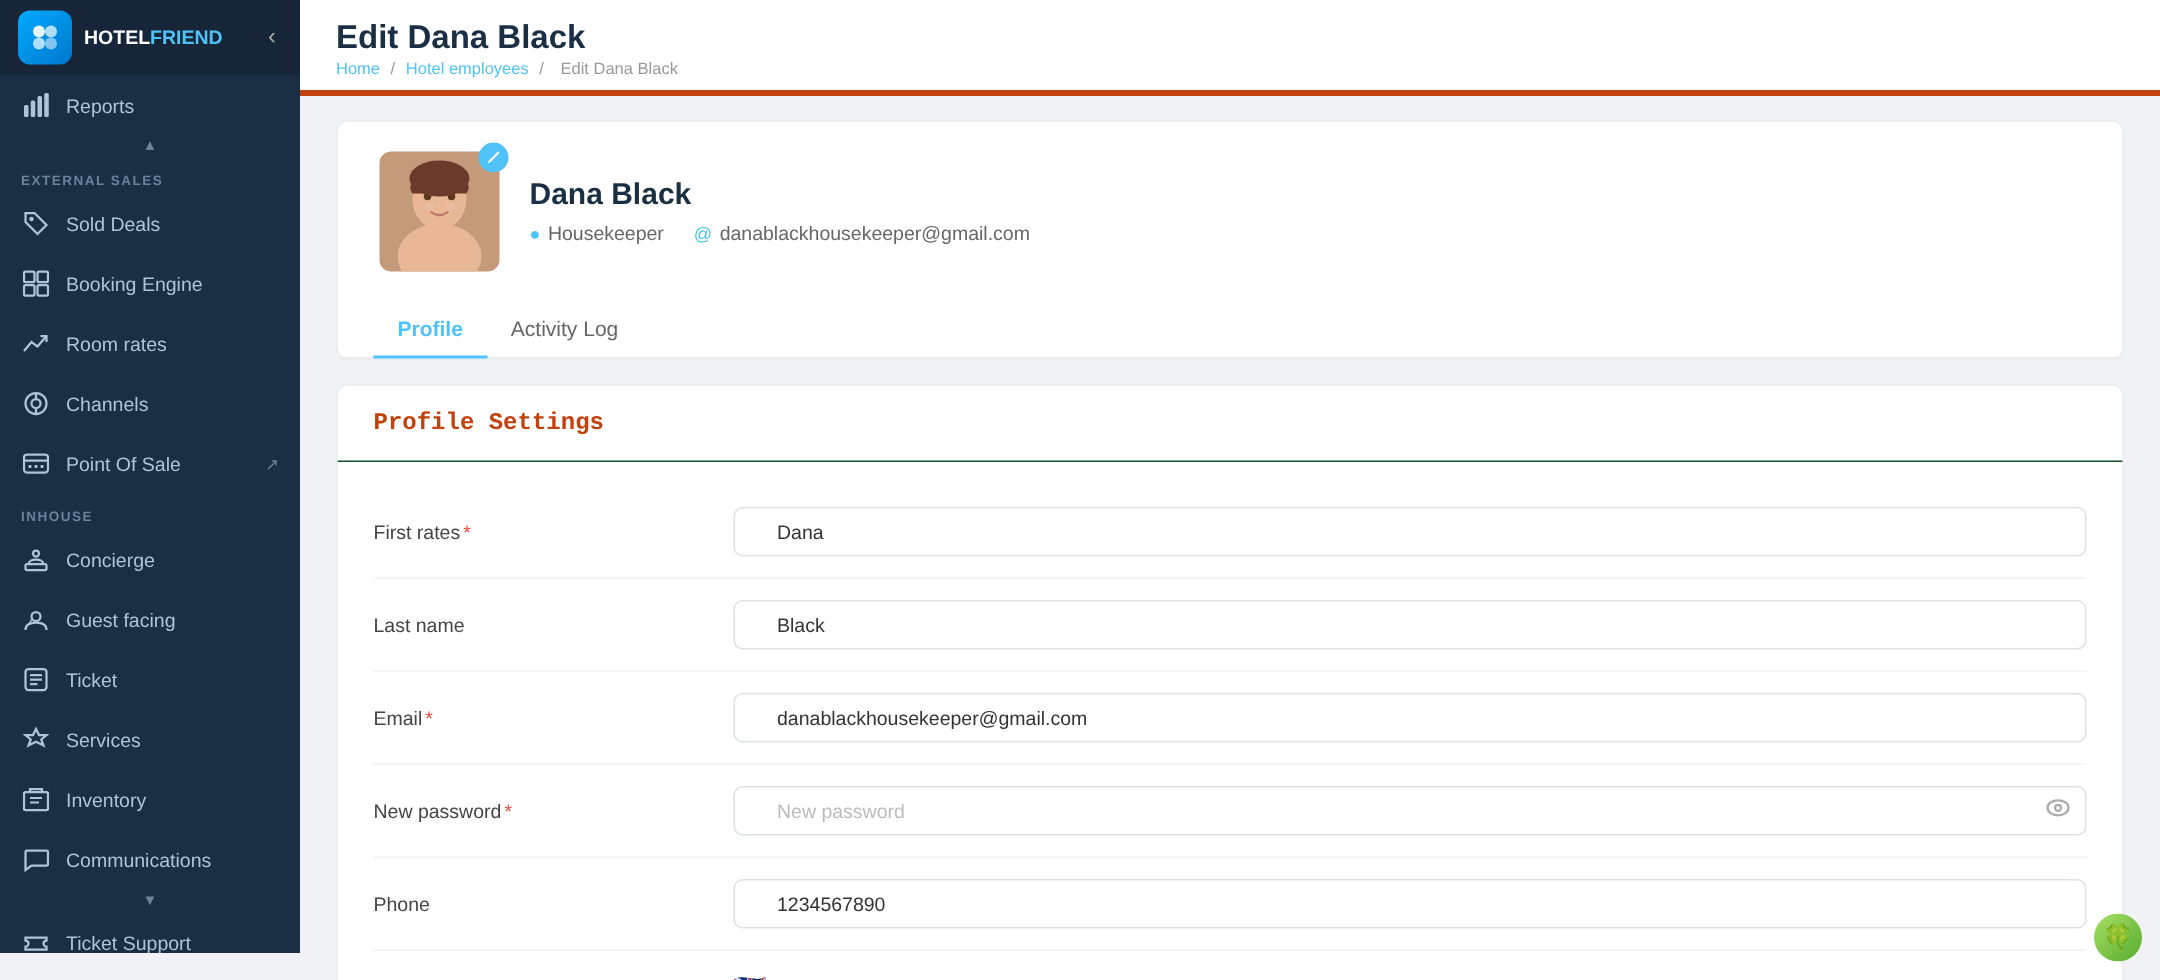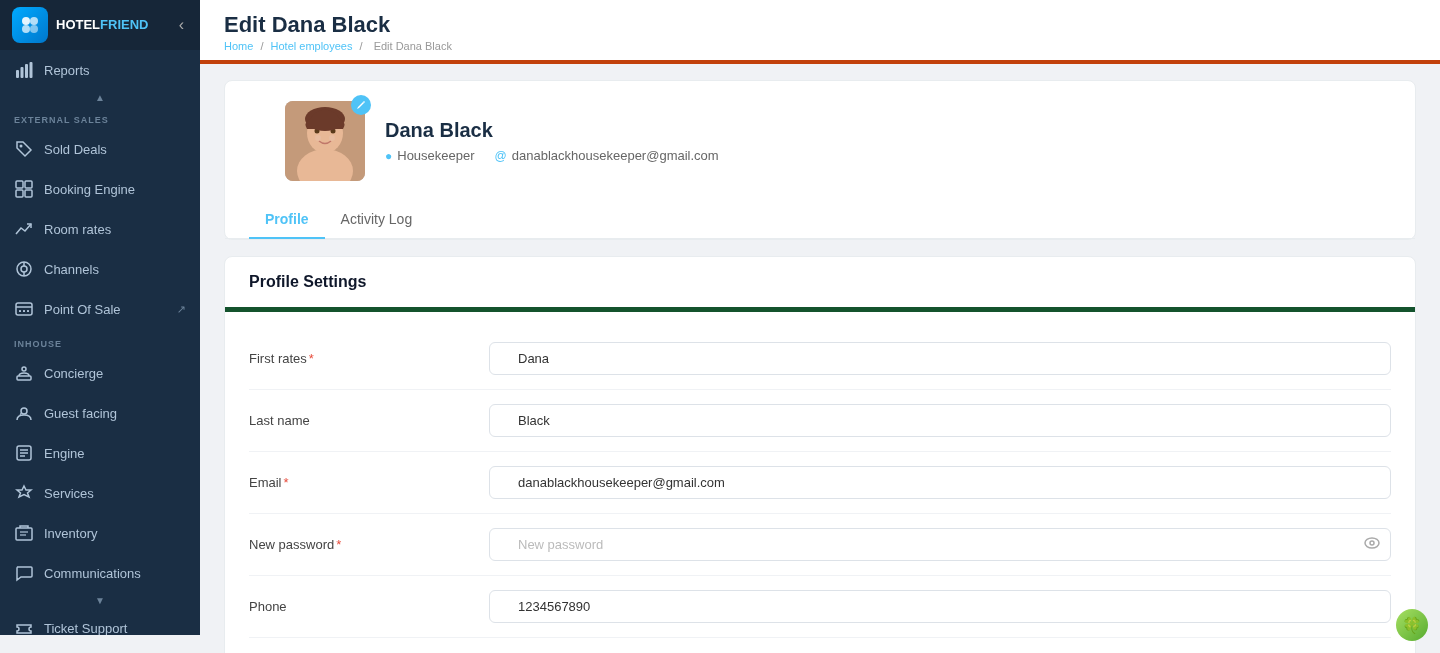--- a/index.html
+++ b/index.html
@@ -141,21 +141,20 @@
       border-radius: 8px;
       border: 1px solid #e8ecef;
       margin-bottom: 16px;
     }
 
     .profile-header {
       display: flex;
       align-items: center;
       padding: 20px 28px;
       gap: 20px;
-      margin-left: 32px;
     }
     .profile-photo-wrapper {
       position: relative;
       width: 80px;
       height: 80px;
     }
     .profile-photo {
       width: 80px;
       height: 80px;
       border-radius: 8px;
@@ -218,22 +217,23 @@
     
     .settings-card {
       background: #fff;
       border-radius: 8px;
       border: 1px solid #e8ecef;
     }
     .settings-header {
       padding: 16px 24px;
       font-size: 16px;
       font-weight: 700;
-      color: #0f172a;
-      border-bottom: 5px solid #14532d;
+      color: #c2410c;
+      border-bottom: 1px solid #14532d;
+      font-family: Liberation Mono, monospace;
     }
     .settings-body { padding: 16px 24px; }
 
     .form-row {
       display: flex;
       align-items: center;
       padding: 14px 0;
       border-bottom: 1px solid #f0f2f5;
     }
     .form-row:last-child { border-bottom: none; }
@@ -414,21 +414,21 @@
 
   <div class="sidebar-item">
     <span class="icon">
       <svg width="18" height="18" viewBox="0 0 18 18" fill="none">
         <rect x="2" y="2" width="14" height="14" rx="2" stroke="#b0c4d8" stroke-width="1.5" fill="none"></rect>
         <line x1="5" y1="6" x2="13" y2="6" stroke="#b0c4d8" stroke-width="1.5"></line>
         <line x1="5" y1="9" x2="13" y2="9" stroke="#b0c4d8" stroke-width="1.5"></line>
         <line x1="5" y1="12" x2="10" y2="12" stroke="#b0c4d8" stroke-width="1.5"></line>
       </svg>
     </span>
-    <span>Engine</span>
+    <span>Ticket</span>
   </div>
 
   <div class="sidebar-item">
     <span class="icon">
       <svg width="18" height="18" viewBox="0 0 18 18" fill="none">
         <path d="M9 2L11 6H16L12.5 9L14 13L9 10.5L4 13L5.5 9L2 6H7L9 2Z" stroke="#b0c4d8" stroke-width="1.5" fill="none"></path>
       </svg>
     </span>
     <span>Services</span>
   </div>

